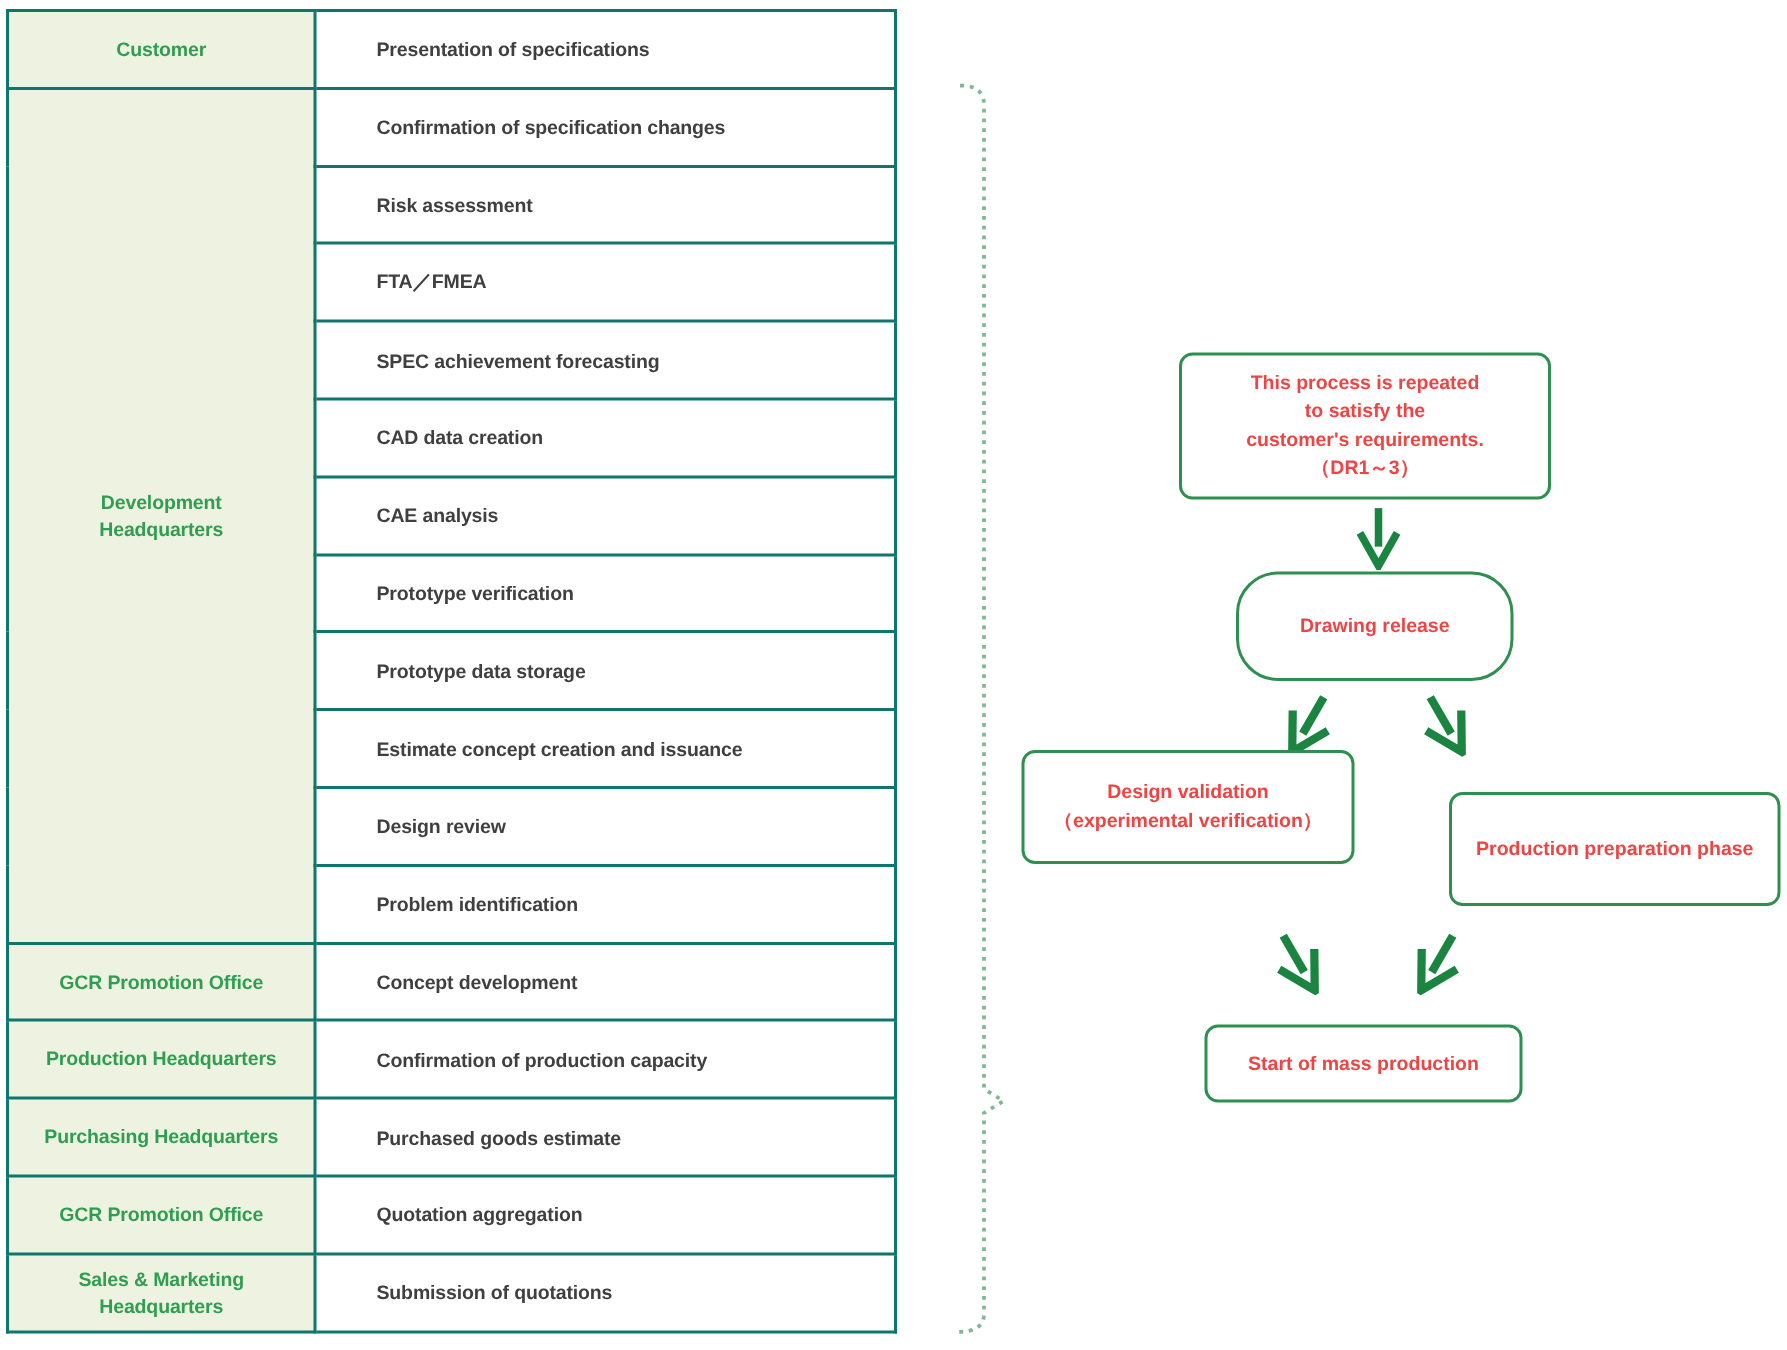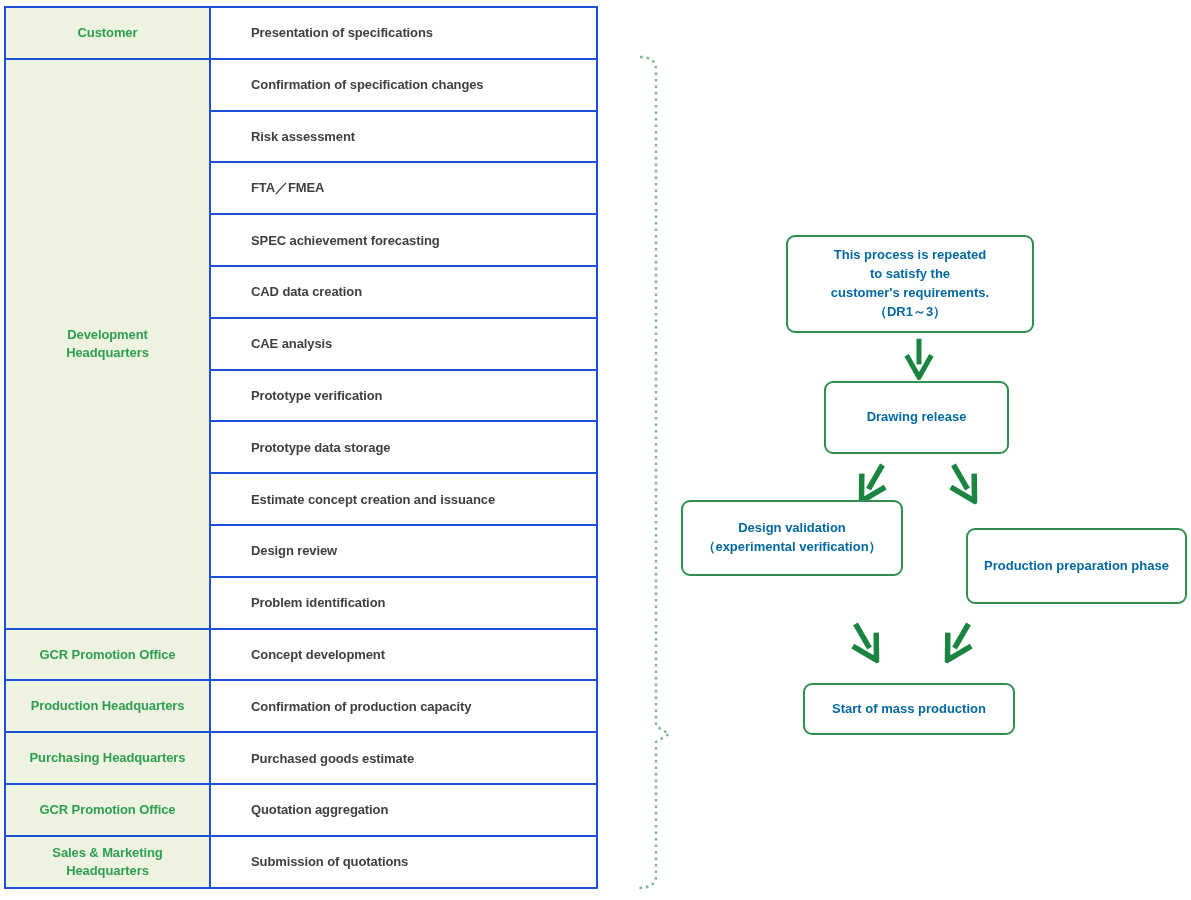--- a/index.html
+++ b/index.html
@@ -9,46 +9,46 @@
   }
 
   
   table.proc-table {
     position:absolute; left:4px; top:6px; width:594px;
     border-collapse:collapse; table-layout:fixed;
     border:2px solid #474747;
   }
   table.proc-table tr { height:51.8px; }
   table.proc-table td {
-    border:2px solid #1d4ed8;
+    border:2px solid #0f766e;
     font-size:13px; font-weight:bold; letter-spacing:-0.1px;
     vertical-align:middle;
   }
   td.dept {
     width:205px; background:#edf3e0; color:#2f9e50;
     text-align:center; white-space:pre-line; line-height:1.35;
     padding:2px 8px;
   }
   td.proc {
     background:#ffffff; color:#3f3f3f; padding-left:40px; padding-right:6px;
   }
 
   
   svg.brace { position:absolute; left:628px; top:46px; }
 
   
   .fc-box {
     position:absolute; background:#ffffff;
     border:2px solid #2e8f4e; border-radius:9px;
-    color:#0369a1; font-size:13px; font-weight:bold; line-height:1.45;
+    color:#ef4444; font-size:13px; font-weight:bold; line-height:1.45;
     display:flex; align-items:center; justify-content:center;
     text-align:center; white-space:pre-line; padding:4px 8px;
   }
   .note { left:786px; top:235px; width:248px; height:98px; }
-  .b2   { left:824px; top:381px; width:185px; height:73px; }
+  .b2   { left:824px; top:381px; width:185px; height:73px;border-radius:28px; }
   .b3   { left:681px; top:500px; width:222px; height:76px; }
   .b4   { left:918px; top:528px; width:221px; height:76px;margin-left:48px; }
   .b5   { left:803px; top:683px; width:212px; height:52px; }
 
   svg.arrow { position:absolute; }
   .a1 { left:902px; top:336px; }
   .a2 { left:854px; top:459px; transform:rotate(30deg); }
   .a3 { left:946px; top:459px; transform:rotate(-30deg); }
   .a4 { left:848px; top:618px; transform:rotate(-30deg); }
   .a5 { left:940px; top:618px; transform:rotate(30deg); }

